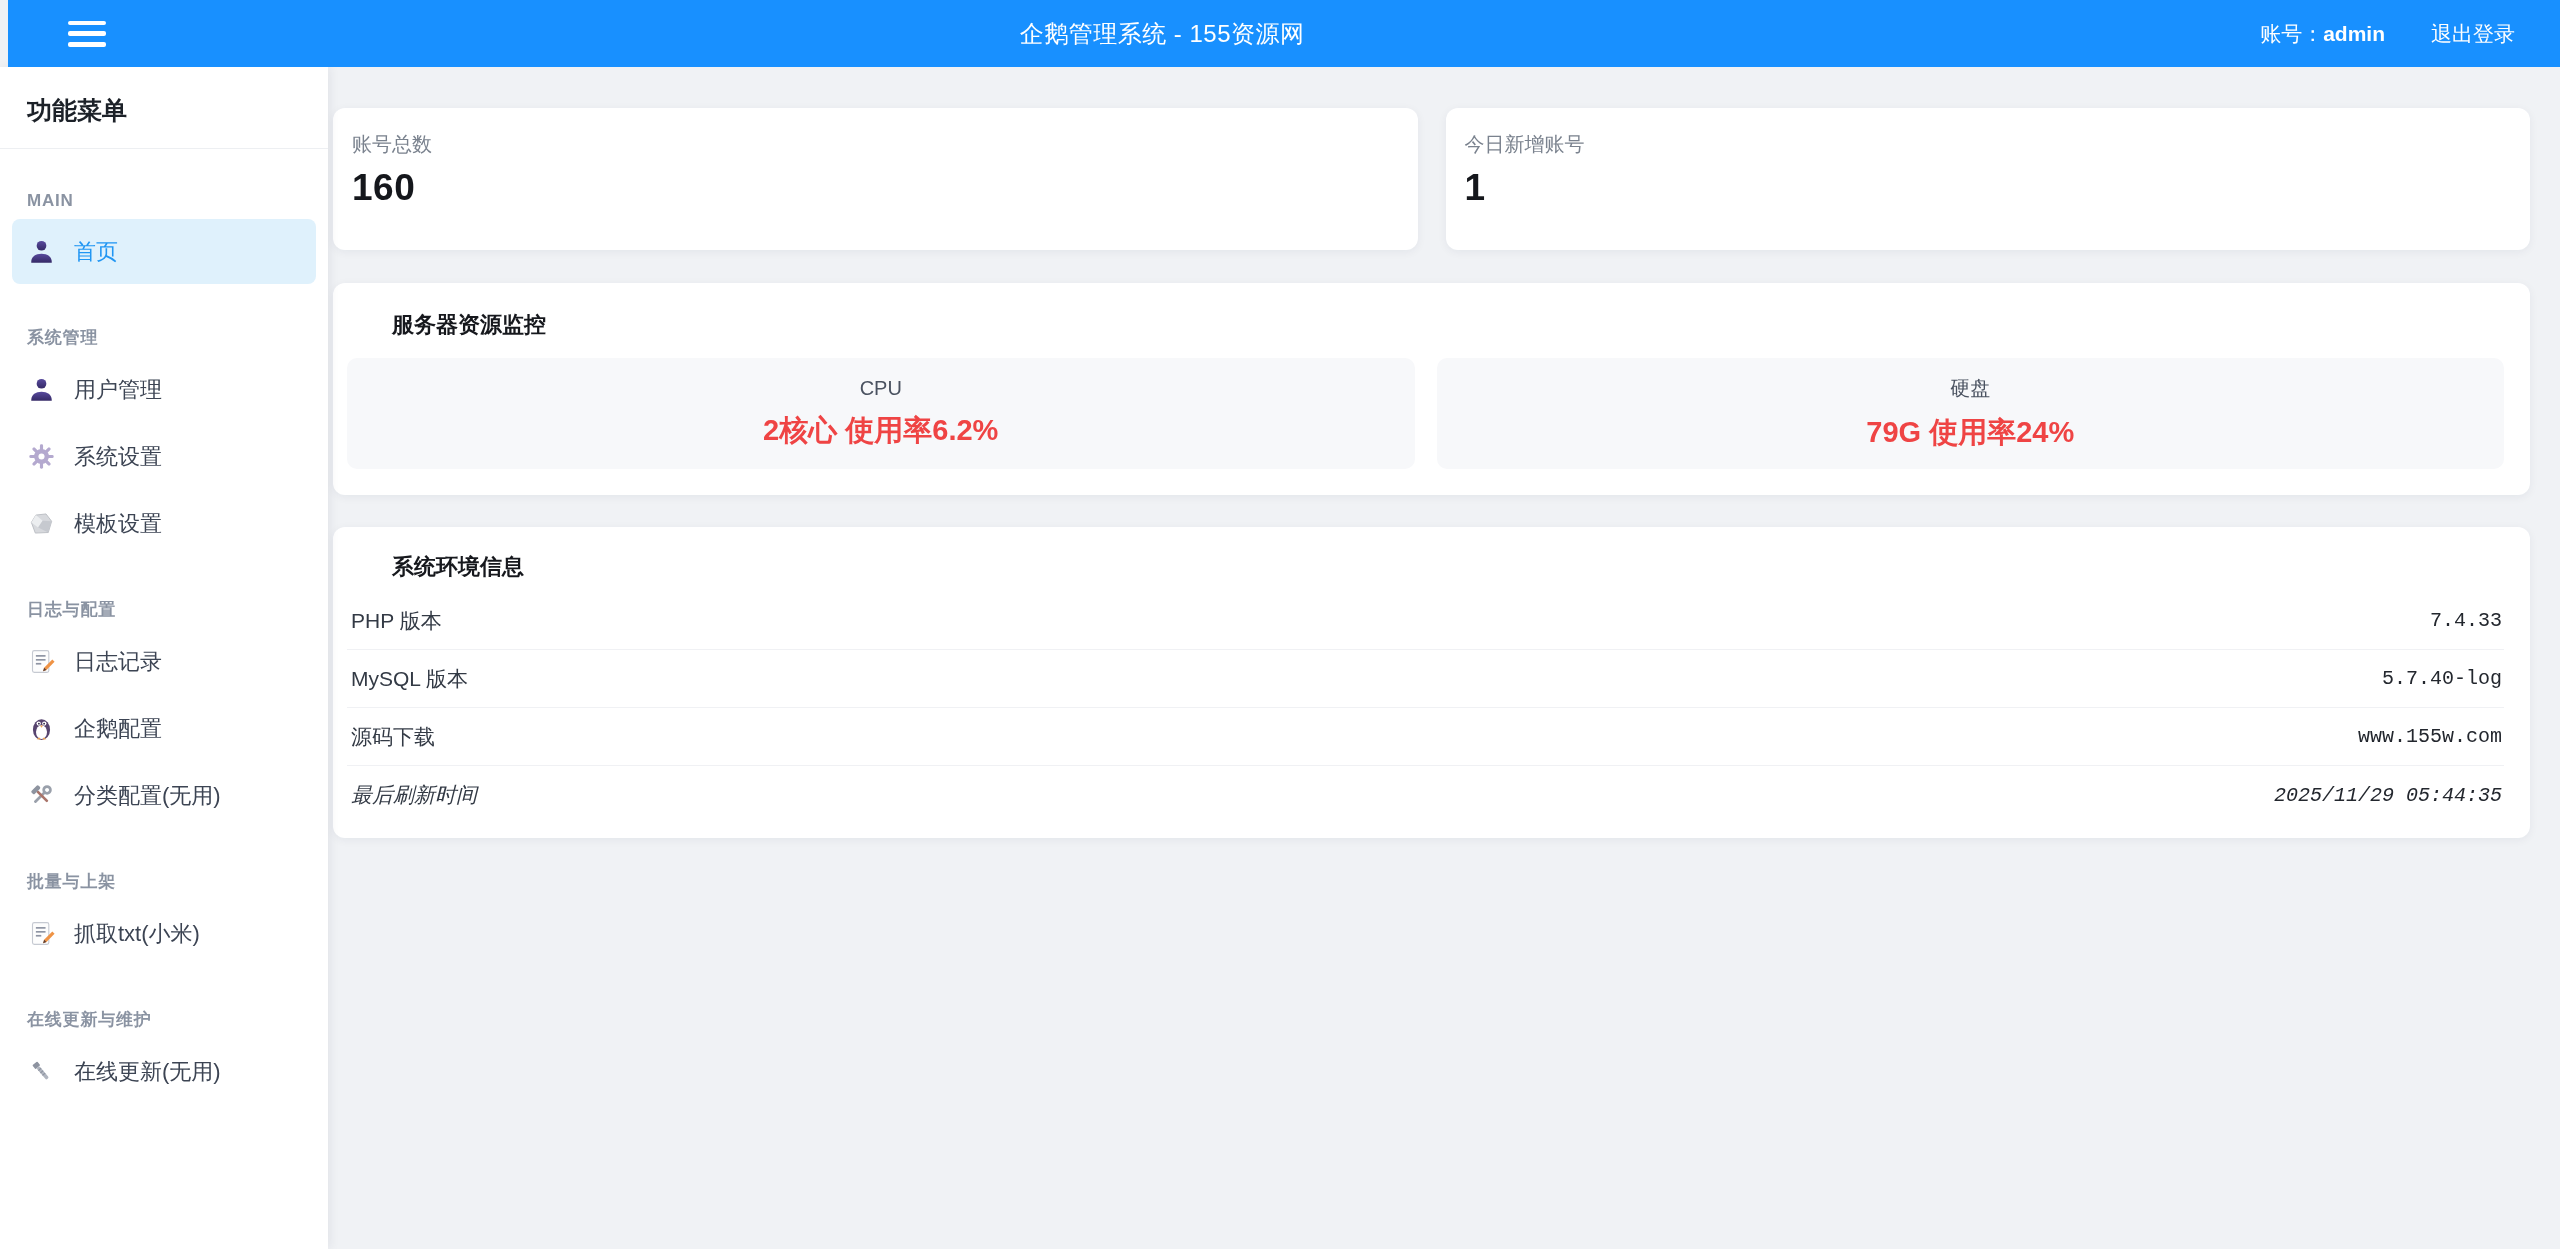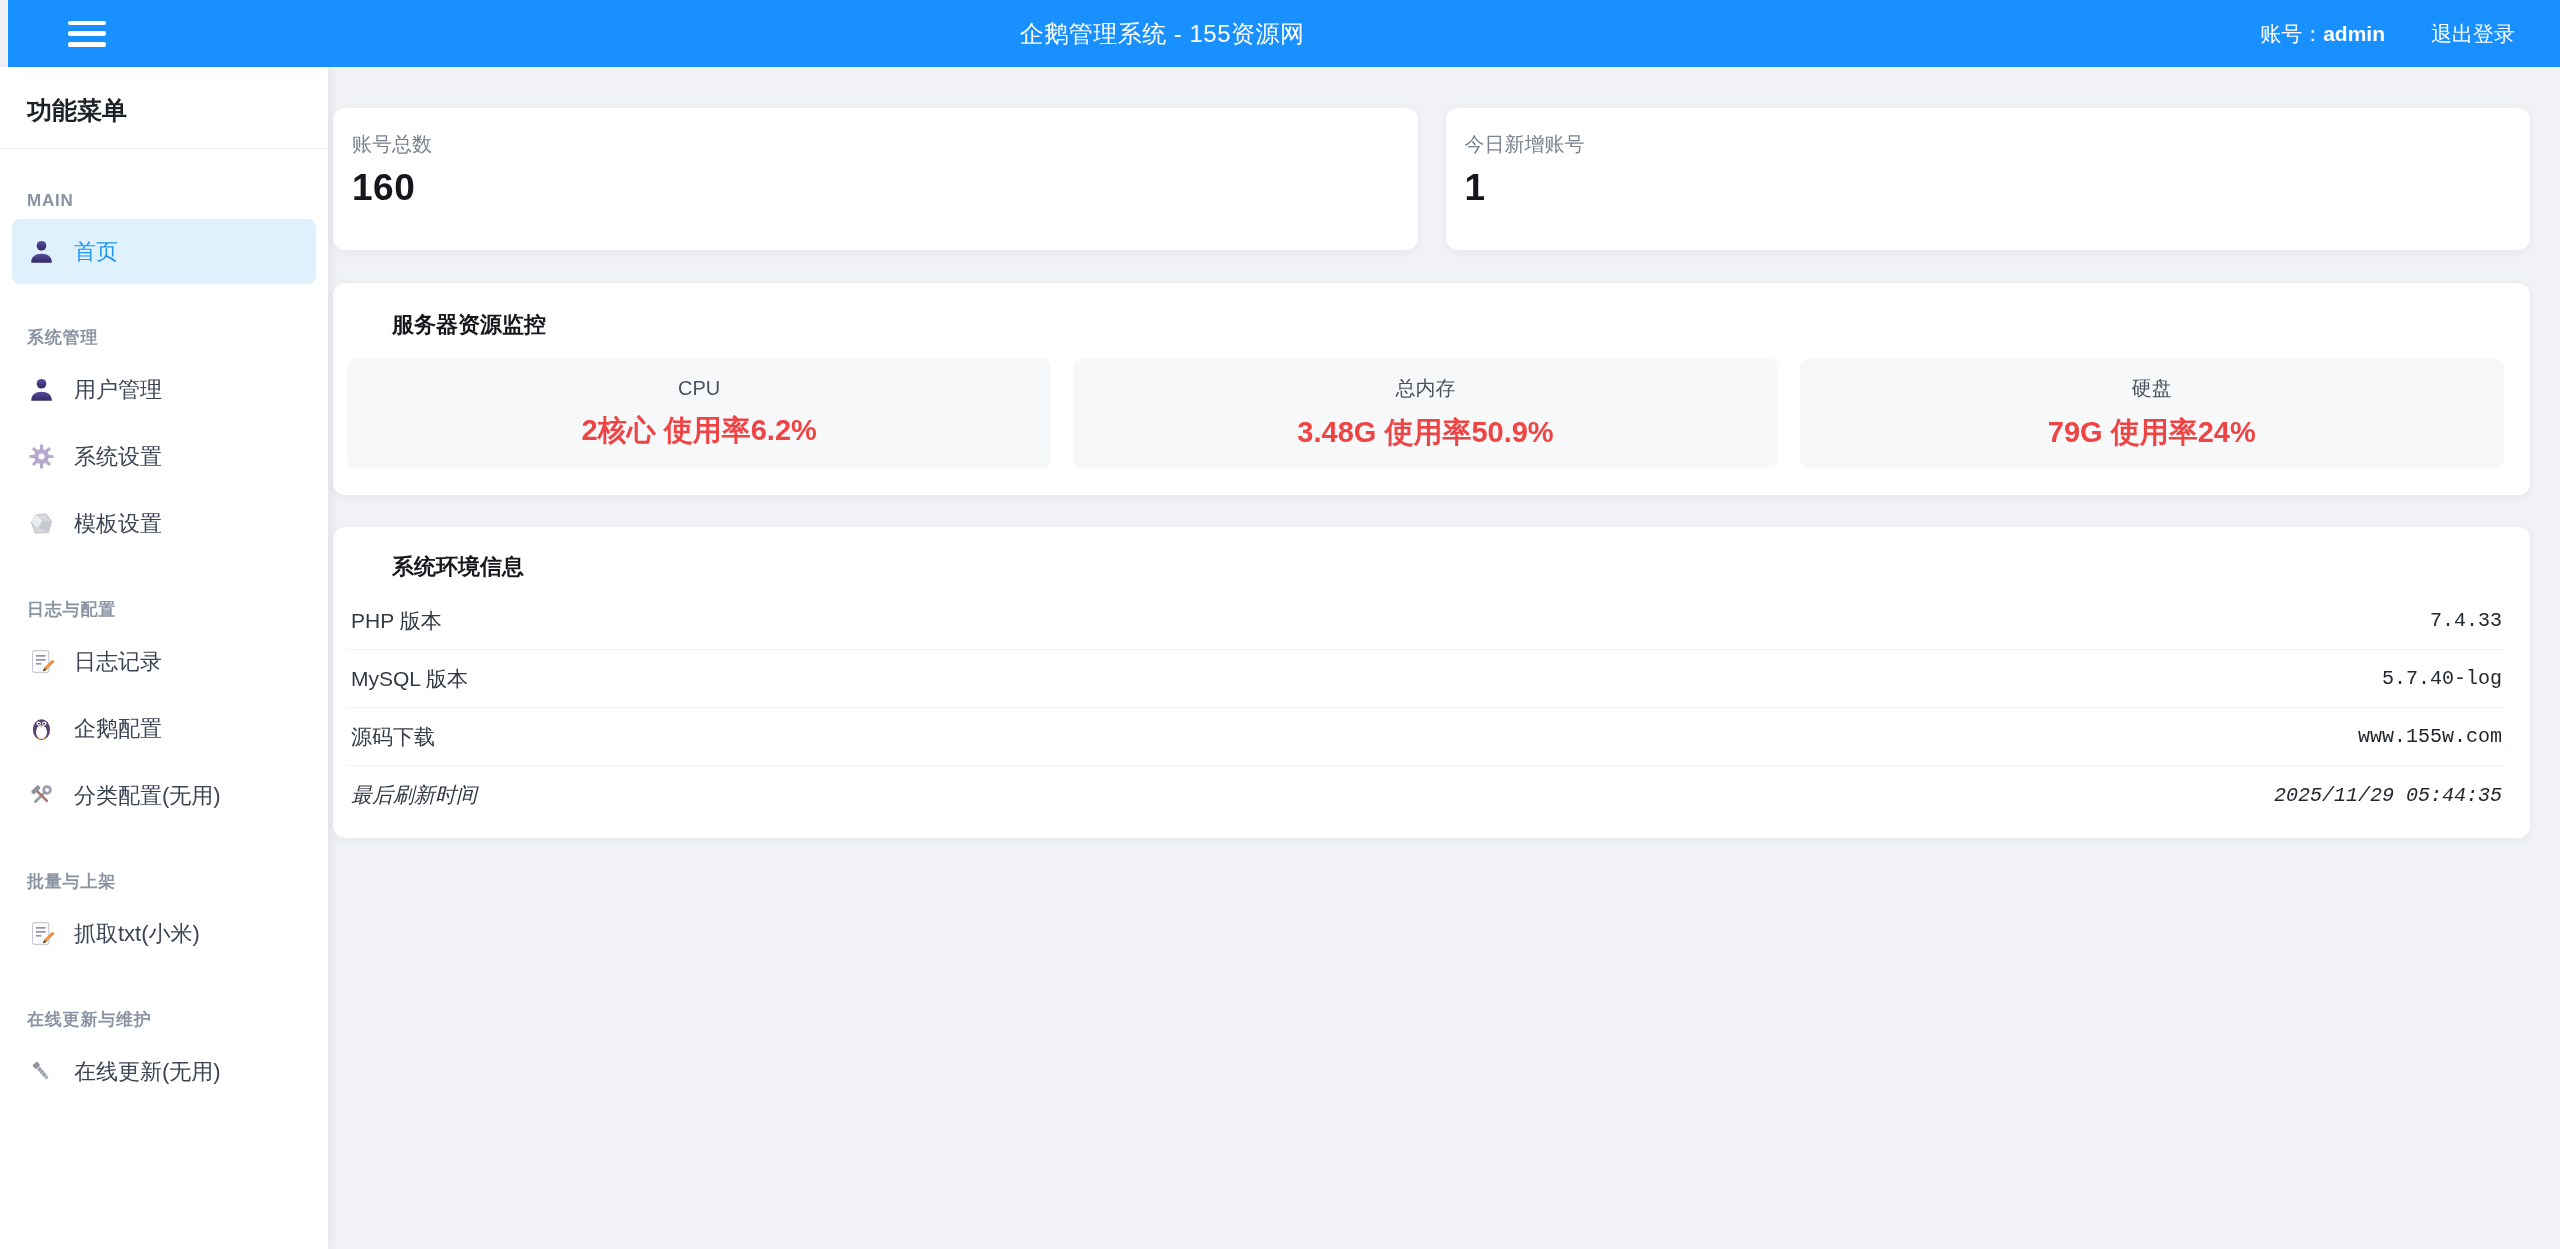--- a/index.html
+++ b/index.html
@@ -244,24 +244,20 @@
     </div>
 
     <div class="card monitor-card">
       <div class="card-title">服务器资源监控</div>
       <div class="metric-row">
         <div class="metric-card">
           <div class="metric-label">CPU</div>
           <div class="metric-value">2核心 使用率6.2%</div>
         </div>
         <div class="metric-card">
-          <div class="metric-label">总内存</div>
-          <div class="metric-value">3.48G 使用率50.9%</div>
-        </div>
-        <div class="metric-card">
           <div class="metric-label">硬盘</div>
           <div class="metric-value">79G 使用率24%</div>
         </div>
       </div>
     </div>
 
     <div class="card env-card">
       <div class="card-title">系统环境信息</div>
       <div class="env-rows">
         <div class="env-row">

